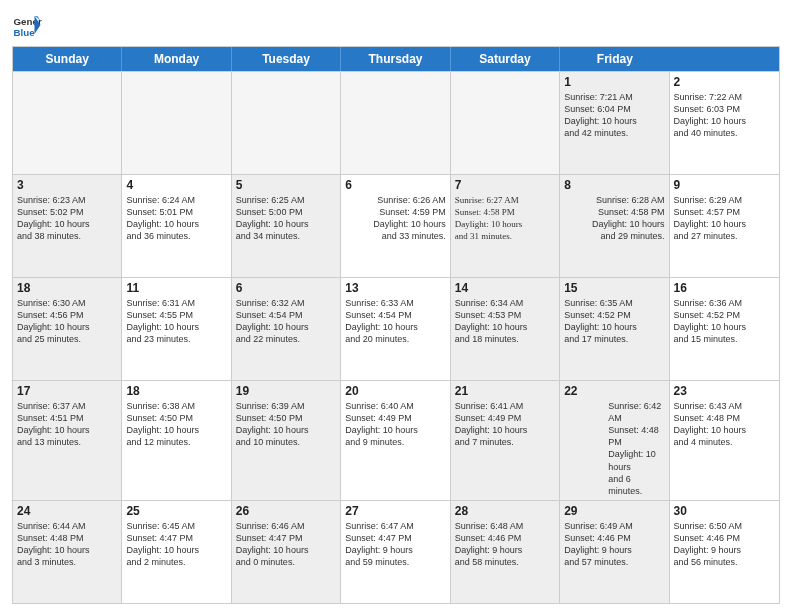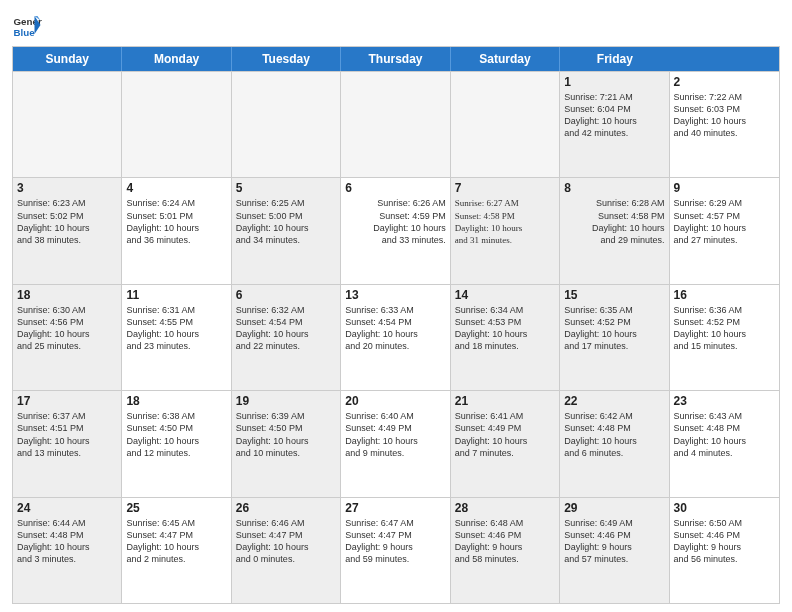--- a/index.html
+++ b/index.html
@@ -289,21 +289,21 @@
           </div>
           <div class="cal-cell shaded">
             <div class="day-num">21</div>
             <div class="day-info" style="white-space: pre-line;">Sunrise: 6:41 AM
 Sunset: 4:49 PM
 Daylight: 10 hours
 and 7 minutes.</div>
           </div>
           <div class="cal-cell shaded">
             <div class="day-num">22</div>
-            <div class="day-info" style="white-space: pre-line;">Sunrise: 6:42 AM
+            <div class="day-info" style="white-space: pre-line; margin-left: 44px;">Sunrise: 6:42 AM
 Sunset: 4:48 PM
 Daylight: 10 hours
 and 6 minutes.</div>
           </div>
           <div class="cal-cell">
             <div class="day-num">23</div>
             <div class="day-info" style="white-space: pre-line;">Sunrise: 6:43 AM
 Sunset: 4:48 PM
 Daylight: 10 hours
 and 4 minutes.</div>

